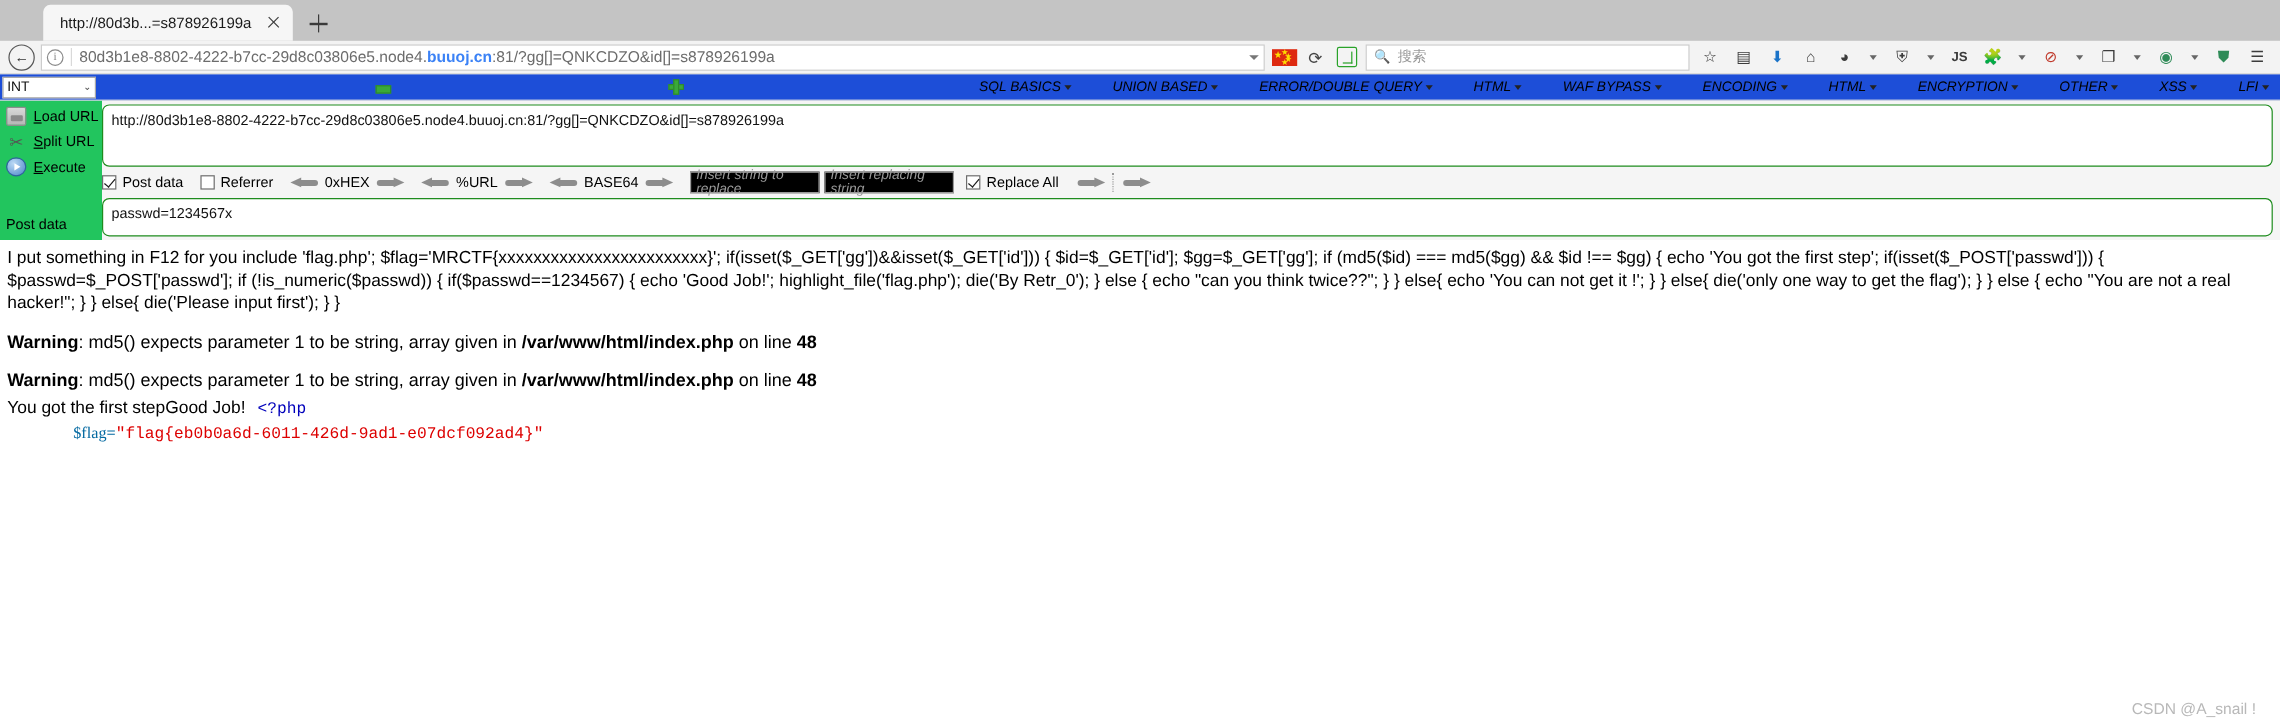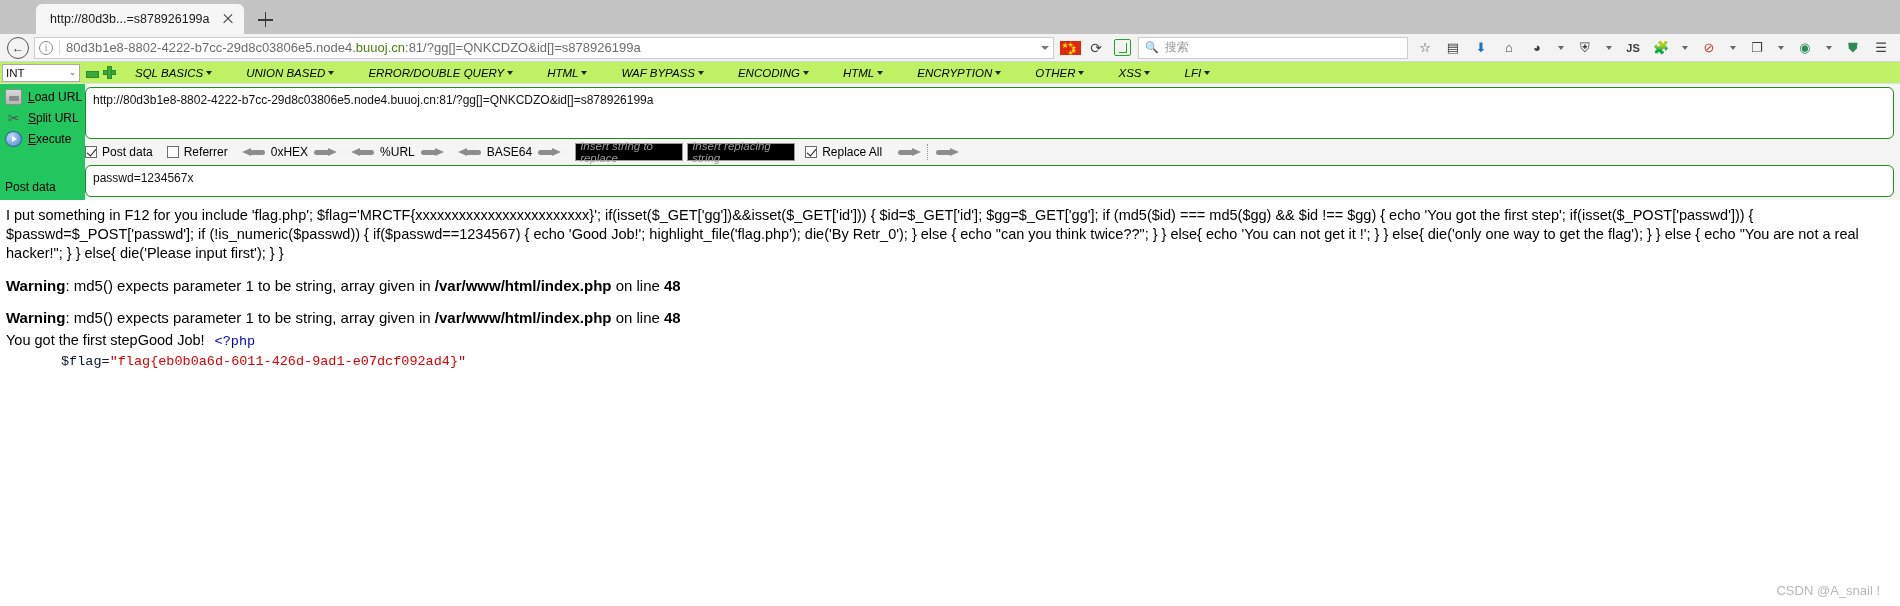--- a/index.html
+++ b/index.html
@@ -101,21 +101,21 @@
     font-size:9.5px;line-height:12px;text-align:center;
     font-family:"Liberation Serif", serif;
     flex:0 0 14px;
   }
   .sep { width:1px; height:15px; background:#d9d9d9; flex:0 0 1px; }
   .url-text {
     flex:1; white-space:nowrap; overflow:hidden;
     font-size:13px; color:#6c6c6c;
     font-family:"Liberation Sans", sans-serif;
   }
-  .url-text b { color:#4d7c0f; font-weight:normal; }
+  .url-text b { color:#3b82f6; font-weight:bold; }
   .caret-dn {
     width:0;height:0;border-left:4px solid transparent;
     border-right:4px solid transparent;border-top:4px solid #777;
     flex:0 0 8px;
   }
   .cn-flag {
     width:21px;height:14px;background:#de2910;position:relative;flex:0 0 21px;
   }
   .cn-flag .st {
     position:absolute;color:#ffde00;font-size:7px;line-height:7px;
@@ -144,27 +144,28 @@
   .ti {
     width:26px;height:24px;display:flex;align-items:center;justify-content:center;
     font-size:13px;color:#3c3c3c;
   }
   .ti.small { width:18px; }
   .tri { width:0;height:0;border-left:3.5px solid transparent;border-right:3.5px solid transparent;border-top:4px solid #666;}
 
   
   .hackbar-top {
     height:22px;
-    background:#bef264;
+    background:#1d4ed8;
     border-bottom:1px solid #e0e0e0;
     display:flex;
     align-items:center;
     gap:0px;
     padding-left:2px;
     font-size:11.5px;
+    justify-content:space-between;
   }
   .hb-select {
     width:78px; height:18px;
     background:#fff; border:1px solid #a9a9a9;
     display:flex; align-items:center; justify-content:space-between;
     padding:0 3px; font-size:11.5px; color:#111;
     margin-right:6px;
   }
   .hb-select .cv { font-size:8px; color:#555; }
   .minus-ic, .plus-ic {
@@ -287,21 +288,21 @@
     font-size:14.5px;
     line-height:19px;
     color:#000;
   }
   .code-block {
     font-size:14.5px; line-height:19px;
   }
   .warn { margin-top:13px; font-size:15px; }
   .warn b { font-weight:bold; }
   .php-tag { color:#0000bb; font-family:"Liberation Mono", monospace; font-size:13.5px;}
-  .php-var { color:#0f172a; font-family:Liberation Mono, monospace; font-size:13.5px;}
+  .php-var { color:#0369a1; font-family:Liberation Serif, serif; font-size:13.5px;}
   .php-str { color:#dd0000; font-family:"Liberation Mono", monospace; font-size:13.5px;}
   .flagline { padding-left:55px; }
   .byline { font-size:14.5px; }
 
   .watermark {
     position:absolute; right:20px; bottom:8px;
     color:#b8b8b8; font-size:13px;
   }
 </style>
 </head>

